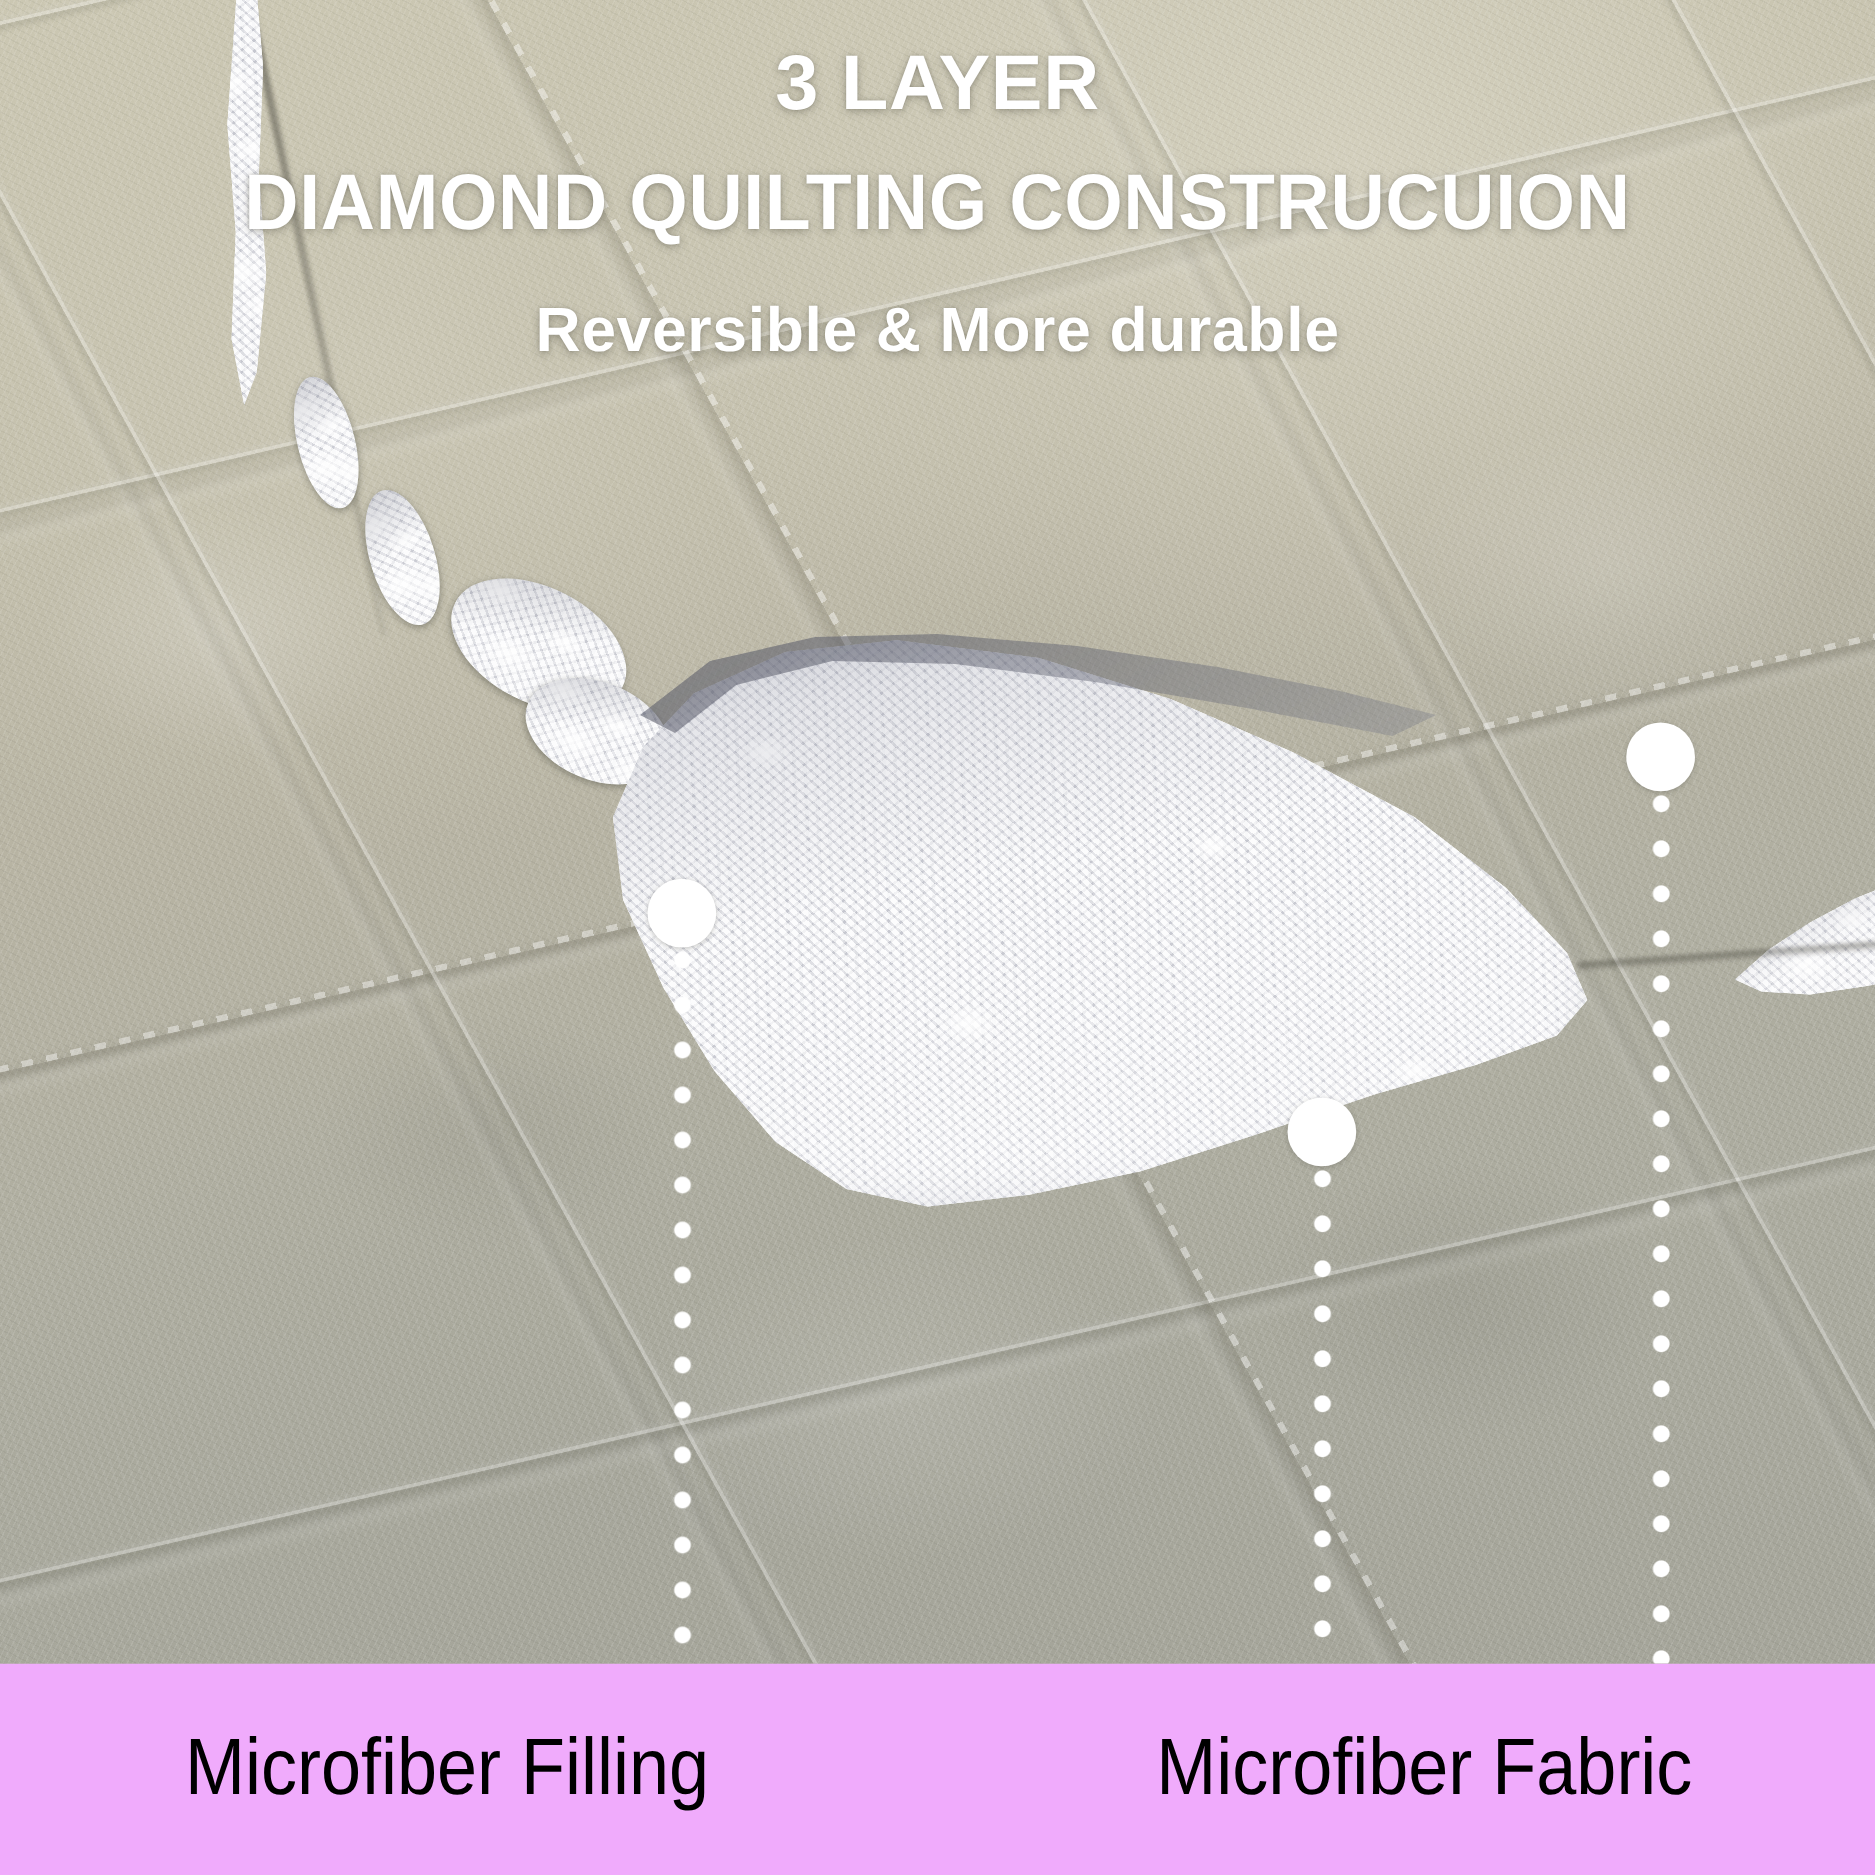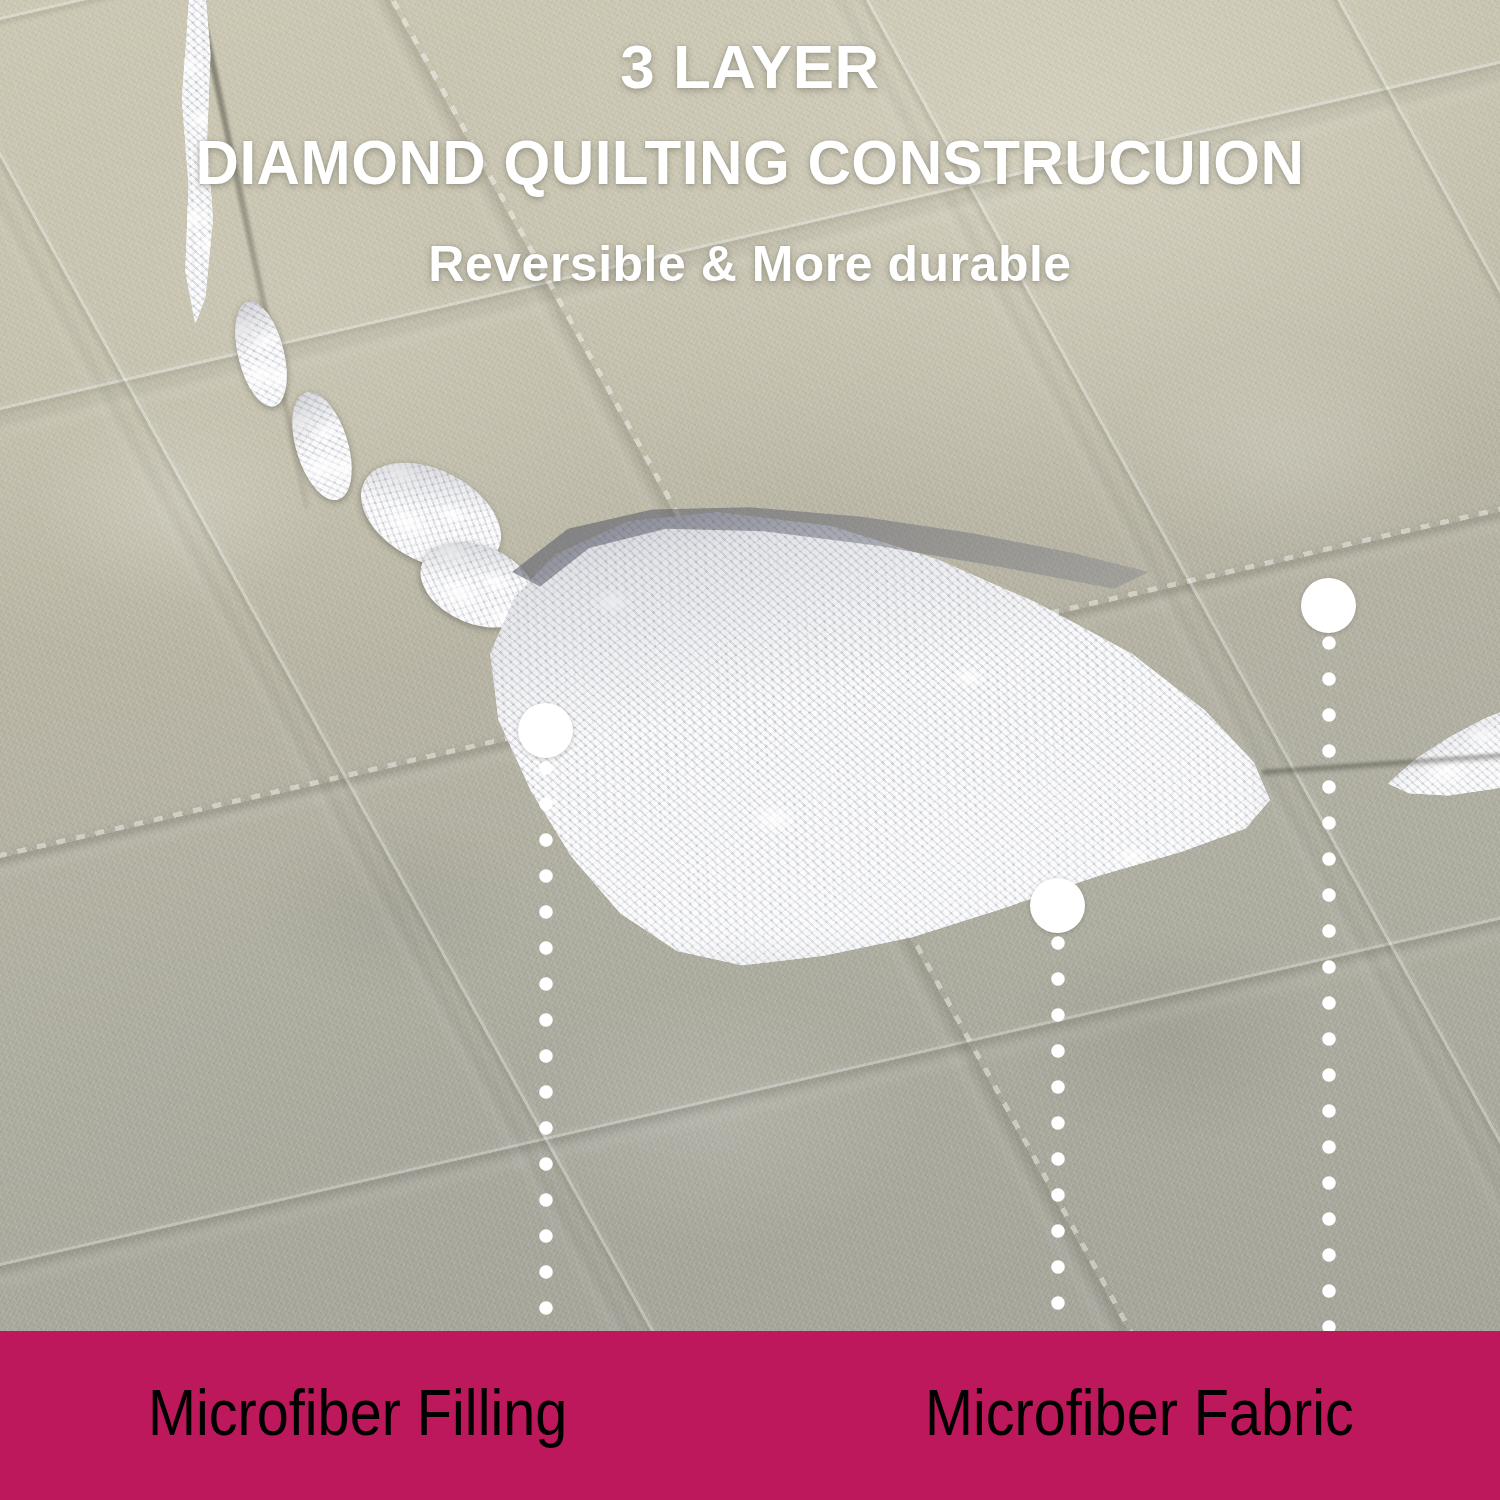--- a/index.html
+++ b/index.html
@@ -187,21 +187,21 @@
     background-repeat: repeat-y;
   }
 
   
   .banner {
     position: absolute;
     left: 0;
     top: 1331px;
     width: 1500px;
     height: 169px;
-    background: #be185d;
+    background: #f0abfc;
   }
   .banner-label {
     position: absolute;
     top: 50%;
     transform: translateY(-54%) scaleX(0.90);
     transform-origin: 0 50%;
     color: #000000;
     font-size: 64px;
     line-height: 70px;
     white-space: nowrap;

